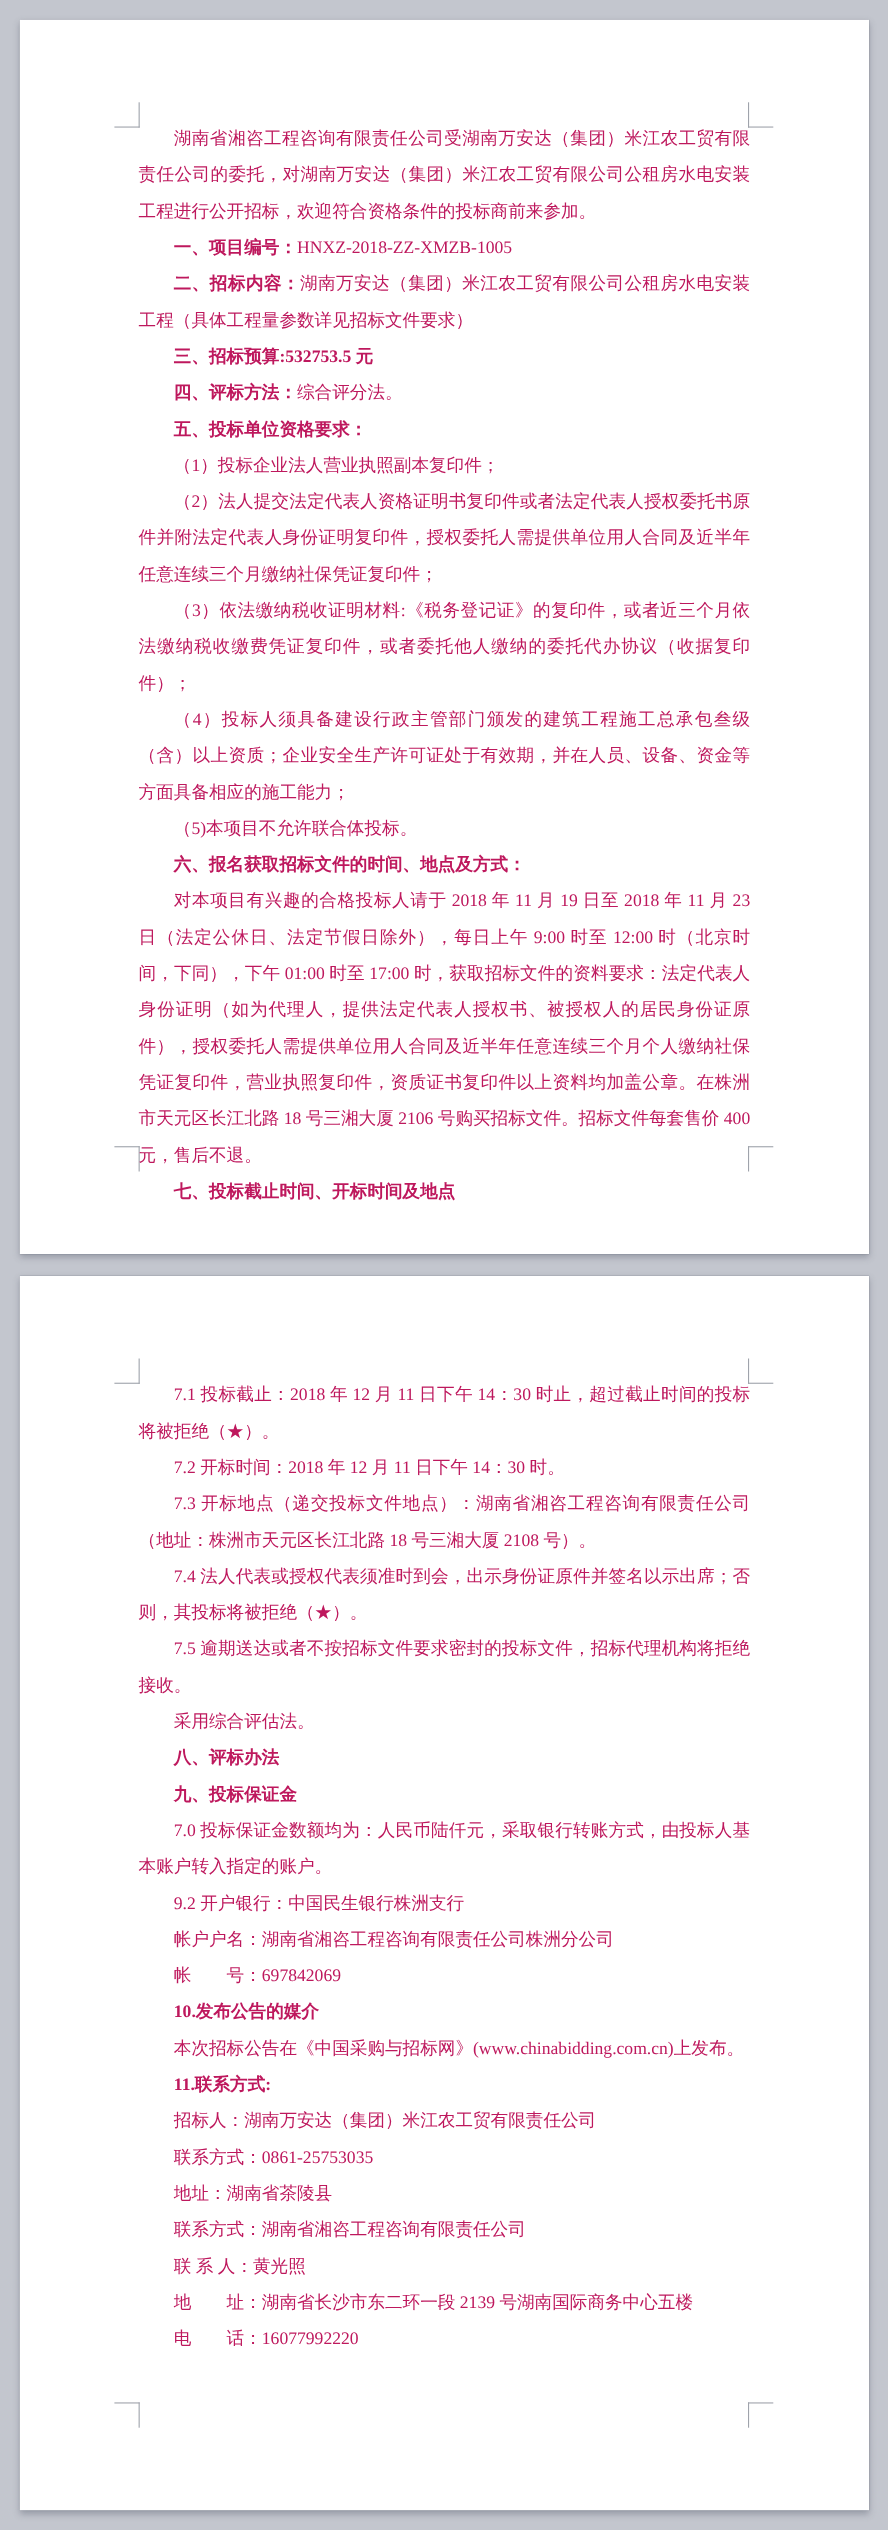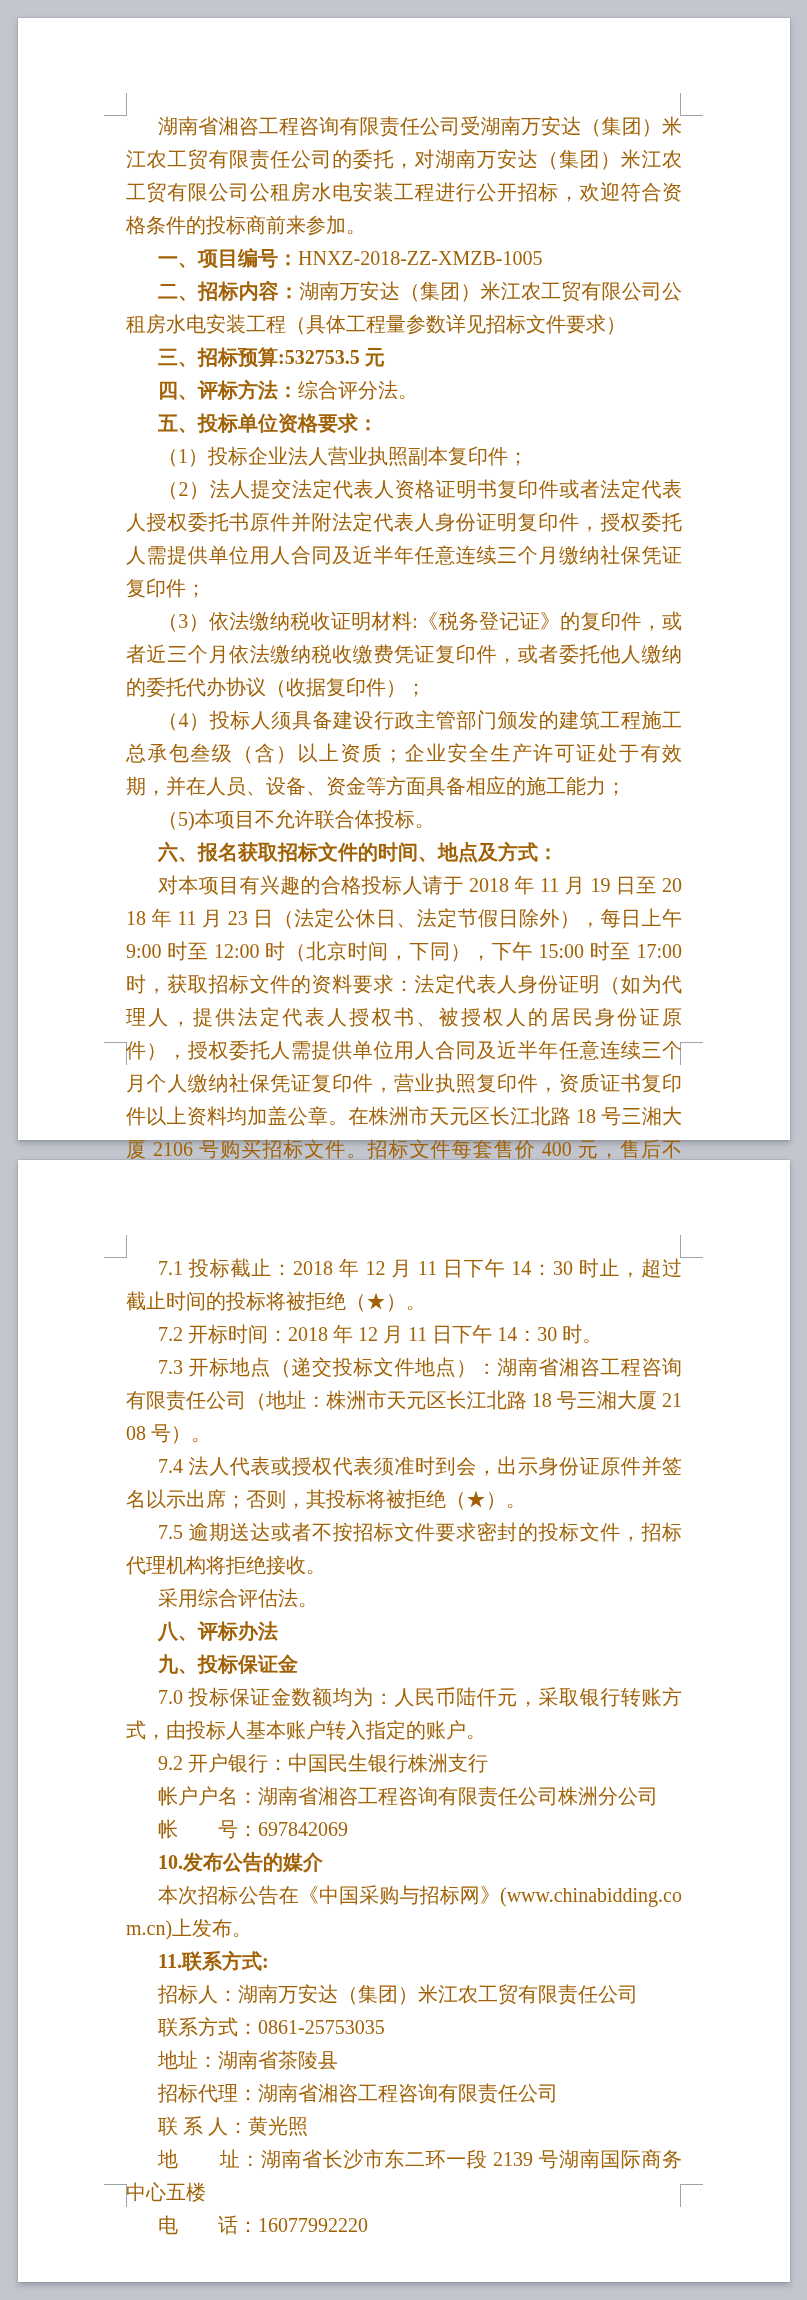--- a/index.html
+++ b/index.html
@@ -26,23 +26,23 @@
   .page.p2 { top: 1160px; }
   .content {
     position: absolute;
     left: 108px;
     top: 92px;
     width: 556px;
   }
   .content p {
     margin: 0;
     padding: 0;
-    font-size: 20px;
+    font-size: 16px;
     line-height: 33px;
-    color: #a16207;
+    color: #be185d;
     text-align: justify;
     text-indent: 32px;
     word-break: break-all;
   }
   .content p span.b { font-weight: 700; }
   .crop {
     position: absolute;
     width: 22px;
     height: 22px;
   }
@@ -65,21 +65,22 @@
       <p><span class="b">二、招标内容：</span><span>湖南万安达（集团）米江农工贸有限公司公租房水电安装工程（具体工程量参数详见招标文件要求）</span></p>
       <p><span class="b">三、招标预算:532753.5 元</span></p>
       <p><span class="b">四、评标方法：</span><span>综合评分法。</span></p>
       <p><span class="b">五、投标单位资格要求：</span></p>
       <p><span>（1）投标企业法人营业执照副本复印件；</span></p>
       <p><span>（2）法人提交法定代表人资格证明书复印件或者法定代表人授权委托书原件并附法定代表人身份证明复印件，授权委托人需提供单位用人合同及近半年任意连续三个月缴纳社保凭证复印件；</span></p>
       <p><span>（3）依法缴纳税收证明材料:《税务登记证》的复印件，或者近三个月依法缴纳税收缴费凭证复印件，或者委托他人缴纳的委托代办协议（收据复印件）；</span></p>
       <p><span>（4）投标人须具备建设行政主管部门颁发的建筑工程施工总承包叁级（含）以上资质；企业安全生产许可证处于有效期，并在人员、设备、资金等方面具备相应的施工能力；</span></p>
       <p><span>（5)本项目不允许联合体投标。</span></p>
       <p><span class="b">六、报名获取招标文件的时间、地点及方式：</span></p>
-      <p><span>对本项目有兴趣的合格投标人请于 2018 年 11 月 19 日至 2018 年 11 月 23 日（法定公休日、法定节假日除外），每日上午 9:00 时至 12:00 时（北京时间，下同），下午 15:00 时至 17:00 时，获取招标文件的资料要求：法定代表人身份证明（如为代理人，提供法定代表人授权书、被授权人的居民身份证原件），授权委托人需提供单位用人合同及近半年任意连续三个月个人缴纳社保凭证复印件，营业执照复印件，资质证书复印件以上资料均加盖公章。在株洲市天元区长江北路 18 号三湘大厦 2106 号购买招标文件。招标文件每套售价 400 元，售后不退。</span></p>
+      <p><span>对本项目有兴趣的合格投标人请于 2018 年 11 月 19 日至 2018 年 11 月 23 日（法定公休日、法定节假日除外），每日上午 9:00 时至 12:00 时（北京时间，下同），下午 01:00 时至 17:00 时，获取招标文件的资料要求：法定代表人身份证明（如为代理人，提供法定代表人授权书、被授权人的居民身份证原件），授权委托人需提供单位用人合同及近半年任意连续三个月个人缴纳社保凭证复印件，营业执照复印件，资质证书复印件以上资料均加盖公章。在株洲市天元区长江北路 18 号三湘大厦 2106 号购买招标文件。招标文件每套售价 400 元，售后不退。</span></p>
+      <p><span class="b">七、投标截止时间、开标时间及地点</span></p>
     </div>
 </div>
 
 <div class="page p2">
   <div class="crop tl"></div>
   <div class="crop tr"></div>
   <div class="crop bl"></div>
   <div class="crop br"></div>
   <div class="content">
       <p><span>7.1 投标截止：2018 年 12 月 11 日下午 14：30 时止，超过截止时间的投标将被拒绝（★）。</span></p>
@@ -93,18 +94,18 @@
       <p><span>7.0 投标保证金数额均为：人民币陆仟元，采取银行转账方式，由投标人基本账户转入指定的账户。</span></p>
       <p><span>9.2  开户银行：中国民生银行株洲支行</span></p>
       <p><span>帐户户名：湖南省湘咨工程咨询有限责任公司株洲分公司</span></p>
       <p><span>帐　　号：697842069</span></p>
       <p><span class="b">10.发布公告的媒介</span></p>
       <p><span>本次招标公告在《中国采购与招标网》(www.chinabidding.com.cn)上发布。</span></p>
       <p><span class="b">11.联系方式:</span></p>
       <p><span>招标人：湖南万安达（集团）米江农工贸有限责任公司</span></p>
       <p><span>联系方式：0861-25753035</span></p>
       <p><span>地址：湖南省茶陵县</span></p>
-      <p><span>招标代理：湖南省湘咨工程咨询有限责任公司</span></p>
+      <p><span>联系方式：湖南省湘咨工程咨询有限责任公司</span></p>
       <p><span>联 系 人：黄光照</span></p>
       <p><span>地　　址：湖南省长沙市东二环一段 2139 号湖南国际商务中心五楼</span></p>
       <p><span>电　　话：16077992220</span></p>
     </div>
 </div>
 
 </body></html>

